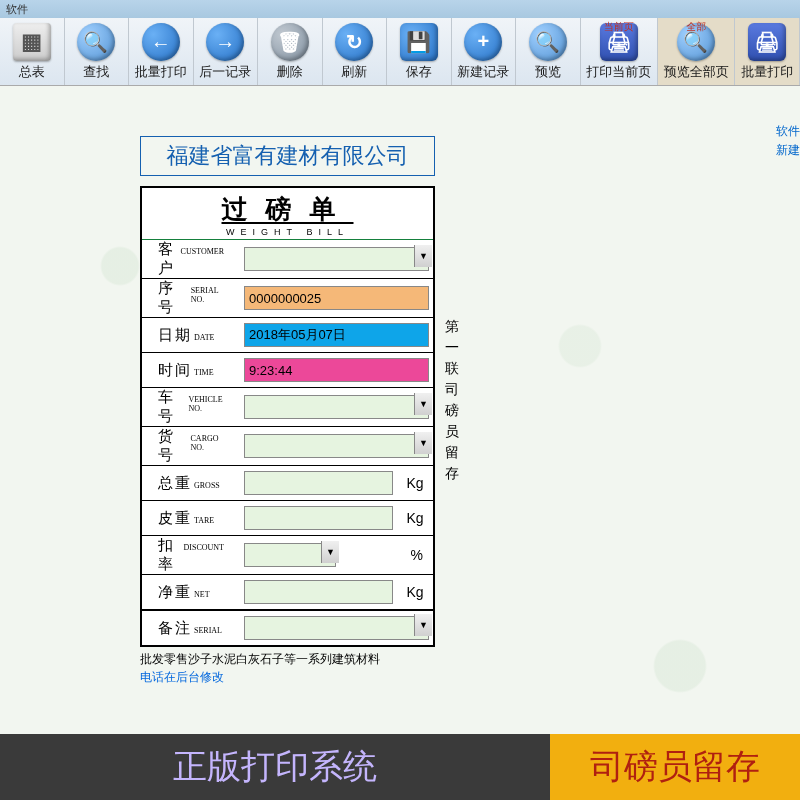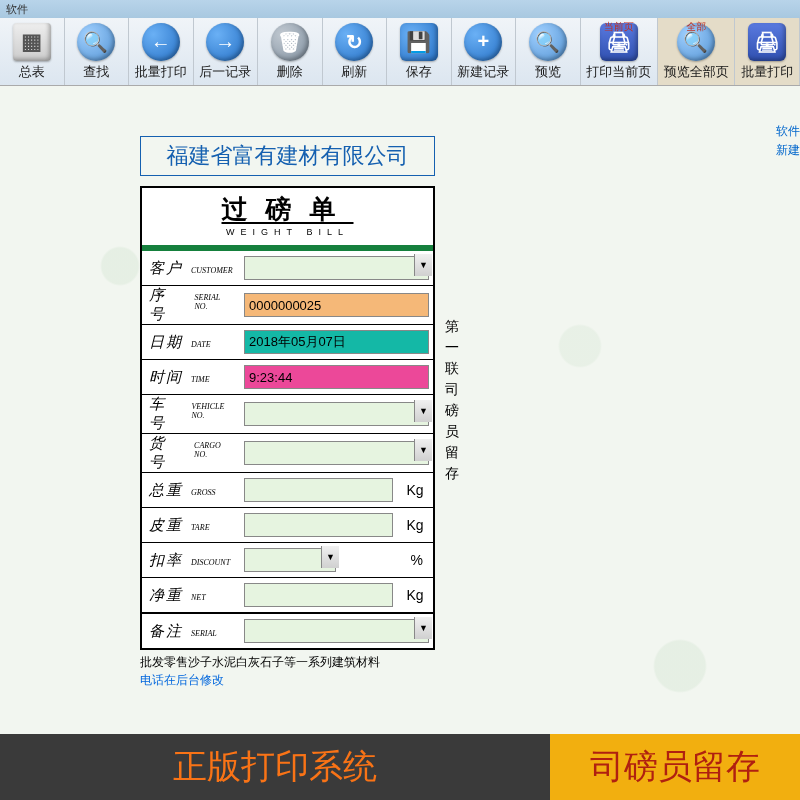--- a/index.html
+++ b/index.html
@@ -97,40 +97,39 @@
   font-size: 26px;
   letter-spacing: 18px;
   font-family: "SimSun",serif;
   font-weight: bold;
   text-decoration: underline;
   text-underline-offset: 4px;
 }
 .bill-title .en {
   font-size: 9px;
   letter-spacing: 6px;
-  border-bottom: 6px solid #15803d;
+  border-bottom: 1px solid #15803d;
   display: block;
-  padding-bottom: 8px;
+  padding-bottom: 2px;
 }
 .row {
   display: flex;
   border-bottom: 1px solid #000;
   min-height: 35px;
   align-items: center;
 }
 .row:last-child { border-bottom: none; }
 .row-label {
   width: 98px;
-  padding: 0 7px;
+  padding: 0 16px;
   font-size: 14px;
   font-family: "SimSun",serif;
   display: flex;
   align-items: baseline;
-  gap: 8px;
-  font-style: italic;
+  gap: 2px;
 }
 .row-label .cn { font-size: 15px; letter-spacing: 2px;}
 .row-label .en { font-size: 8px; }
 .row-field {
   flex: 1;
   padding: 3px 4px;
 }
 .row-unit {
   width: 36px;
   font-size: 14px;
@@ -173,21 +172,21 @@
 .footer-notes .note2 { color: #0066dd; }
 .bottom-banner {
   position: absolute;
   bottom: 0; left: 0;
   width: 800px; height: 66px;
   display: flex;
 }
 .banner-left {
   flex: 1;
   background: #3a3a3a;
-  color: #f97316;
+  color: #c4b5fd;
   font-size: 34px;
   display: flex; align-items: center; justify-content: center;
   font-family: "Microsoft YaHei", sans-serif;
 }
 .banner-right {
   width: 250px;
   background: #f2af0f;
   color: #b02010;
   font-size: 34px;
   display: flex; align-items: center; justify-content: center;
@@ -286,21 +285,21 @@
               <span class="en">SERIAL NO.</span>
             </div>
           <div class="row-field"><input class="inp orange" value="0000000025" style=""></div>
         </div>
 
         <div class="row">
           <div class="row-label">
               <span class="cn">日期</span>
               <span class="en">DATE</span>
             </div>
-          <div class="row-field"><input class="inp" style="background: #14b8a6;" value="2018年05月07日"></div>
+          <div class="row-field"><input class="inp" style="background: #0ea5e9;" value="2018年05月07日"></div>
         </div>
 
         <div class="row">
           <div class="row-label">
               <span class="cn">时间</span>
               <span class="en">TIME</span>
             </div>
           <div class="row-field"><input class="inp" style="background: #ec4899;" value="9:23:44"></div>
         </div>
 

